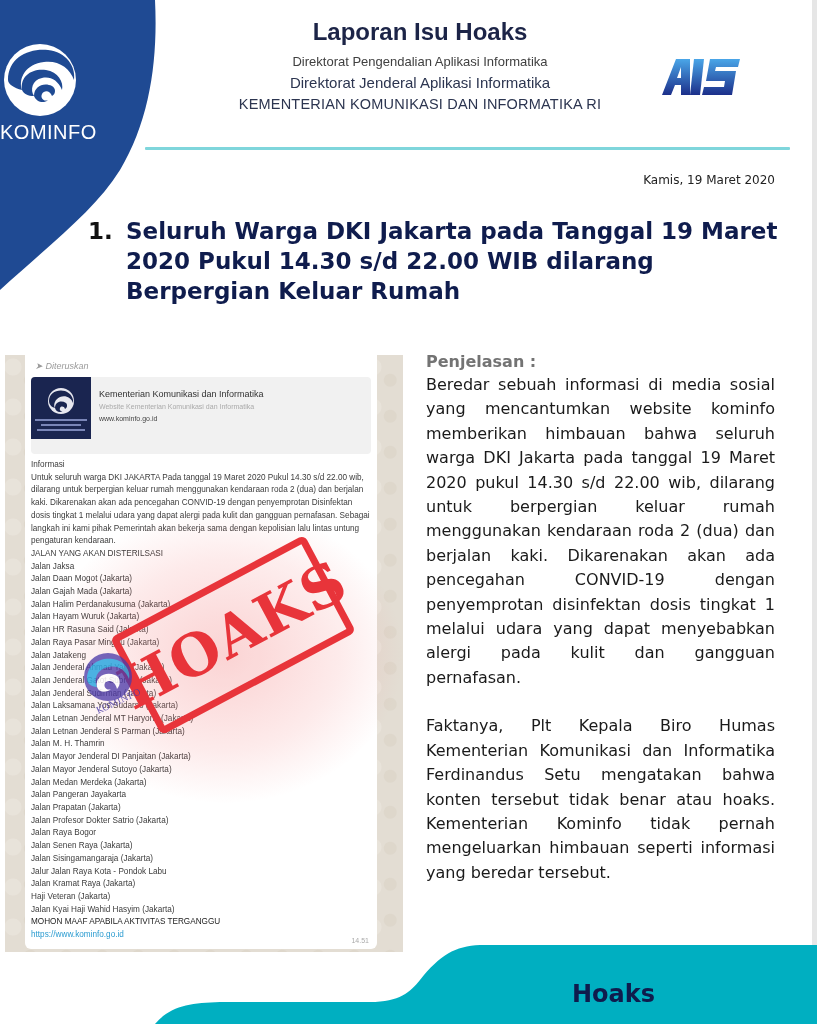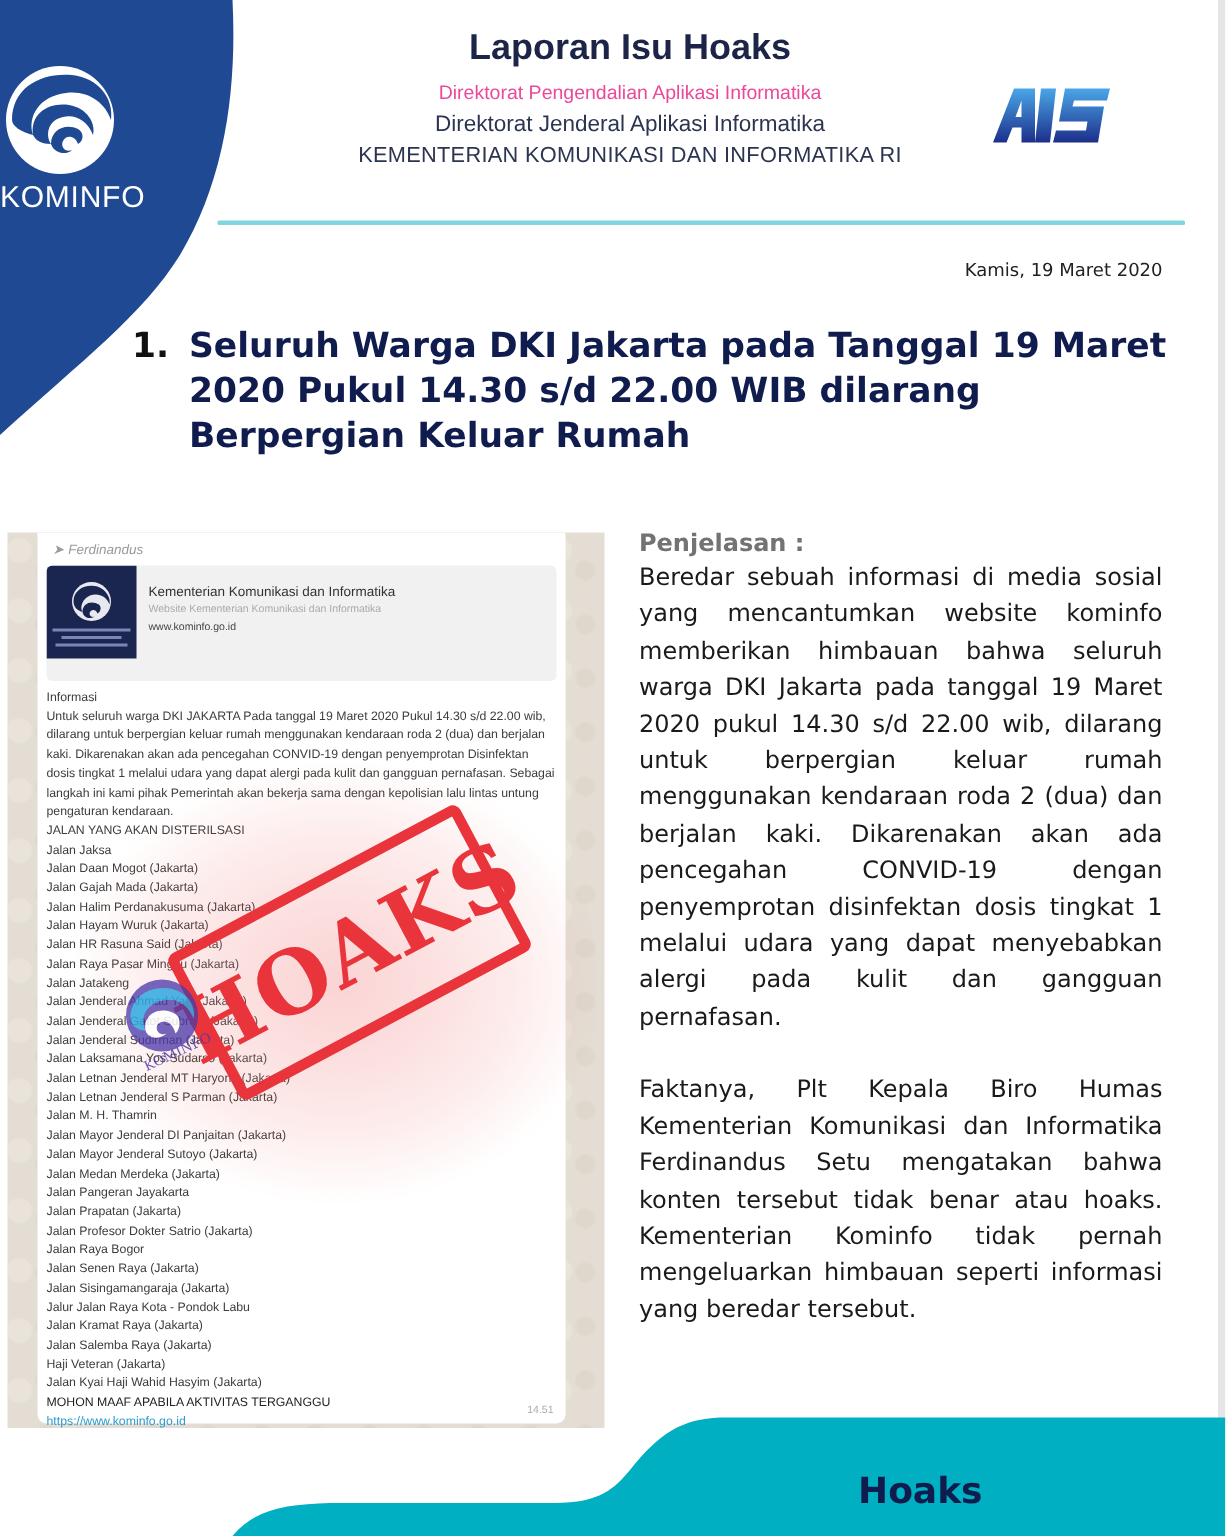--- a/index.html
+++ b/index.html
@@ -7,21 +7,21 @@
   body { position: relative; font-family: "DejaVu Sans", sans-serif; color: #1a1a1a; }
 
   .page-edge { position: absolute; left: 812px; top: 0; width: 5px; height: 1024px; background: #e6e6e6; }
 
   .blue-corner { position: absolute; left: 0; top: 0; width: 170px; height: 290px; }
   .kominfo-logo { position: absolute; left: 0; top: 40px; width: 90px; height: 80px; }
   .kominfo-text { position: absolute; left: 0; top: 121px; color: #ffffff; font-family: "Liberation Sans", sans-serif; font-size: 20px; letter-spacing: 0.5px; }
 
   .header { position: absolute; left: 200px; top: 18px; width: 440px; text-align: center; color: #1e2a4a; }
   .header-title { font-family: "Liberation Sans", sans-serif; font-weight: bold; font-size: 24px; color: #1c2447; margin-bottom: 8px; }
-  .header-sub1 { font-family: "Liberation Sans", sans-serif; font-size: 13px; color: #ec4899; margin-bottom: 5px; }
+  .header-sub1 { font-family: "Liberation Sans", sans-serif; font-size: 13px; color: #404040; margin-bottom: 5px; }
   .header-sub2 { font-family: "Liberation Sans", sans-serif; font-size: 15px; color: #2c3550; margin-bottom: 5px; }
   .header-sub3 { font-family: "Liberation Sans", sans-serif; font-size: 14.5px; color: #2c3550; letter-spacing: 0.2px; }
 
   .ais-logo { position: absolute; left: 660px; top: 55px; width: 82px; height: 42px; }
 
   .teal-rule { position: absolute; left: 145px; top: 147px; width: 645px; height: 3px; background: #7fd6dc; border-radius: 1px; }
 
   .date { position: absolute; right: 42px; top: 173px; font-size: 12px; color: #222; }
 
   .headline { position: absolute; left: 88px; top: 216px; width: 700px; display: flex; }
@@ -99,21 +99,21 @@
 
 <div class="headline">
   <div class="headline-num">1.</div>
   <div class="headline-text">Seluruh Warga DKI Jakarta pada Tanggal 19 Maret 2020 Pukul 14.30 s/d 22.00 WIB dilarang Berpergian Keluar Rumah</div>
 </div>
 
 <div class="wa-shot">
   <div class="wa-bubble">
     <div class="wa-forwarded">
       <span>➤</span>
-      <span>Ferdinandus</span>
+      <span>Diteruskan</span>
     </div>
     <div class="wa-link-card">
       <div class="wa-link-thumb">
         <svg width="60" height="62" viewBox="0 0 60 62">
           <circle cx="30" cy="24" r="13" fill="#e8e8f0"></circle>
           <path d="M18,24 C18,16 26,12 34,14 C40,16 43,22 42,26 C40,20 34,18 29,20 C24,22 22,28 24,31 C20,30 18,27 18,24 Z" fill="#1a2550"></path>
           <path d="M24,31 C24,25 30,23 35,26 C37,28 36,31 34,32 C33,29 30,29 29,31 C28,33 30,35 32,34 C29,36 25,35 24,31 Z" fill="#1a2550"></path>
           <rect x="4" y="42" width="52" height="2" fill="#7a86b8"></rect>
           <rect x="10" y="47" width="40" height="2" fill="#7a86b8"></rect>
           <rect x="6" y="52" width="48" height="2" fill="#7a86b8"></rect>
@@ -148,21 +148,20 @@
       <div>Jalan Mayor Jenderal Sutoyo (Jakarta)</div>
       <div>Jalan Medan Merdeka (Jakarta)</div>
       <div>Jalan Pangeran Jayakarta</div>
       <div>Jalan Prapatan (Jakarta)</div>
       <div>Jalan Profesor Dokter Satrio (Jakarta)</div>
       <div>Jalan Raya Bogor</div>
       <div>Jalan Senen Raya (Jakarta)</div>
       <div>Jalan Sisingamangaraja (Jakarta)</div>
       <div>Jalur Jalan Raya Kota - Pondok Labu</div>
       <div>Jalan Kramat Raya (Jakarta)</div>
-      <div>Jalan Salemba Raya (Jakarta)</div>
       <div>Haji Veteran (Jakarta)</div>
       <div>Jalan Kyai Haji Wahid Hasyim (Jakarta)</div>
       <div style="color:#222;">MOHON MAAF APABILA AKTIVITAS TERGANGGU</div>
       <div class="wa-url">https://www.kominfo.go.id</div>
     </div>
     <div class="wa-time">14.51</div>
   </div>
 
   <div class="stamp-glow"></div>
   <div class="stamp-box">

